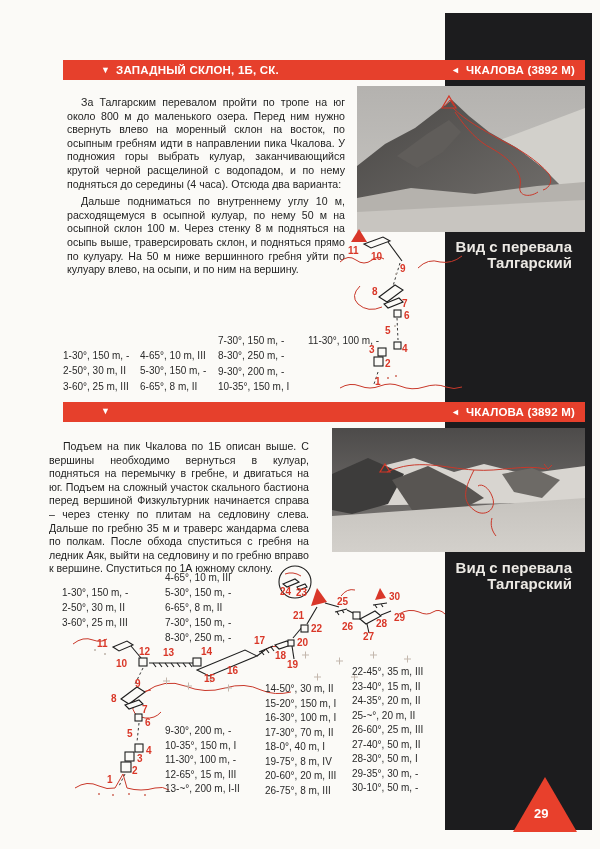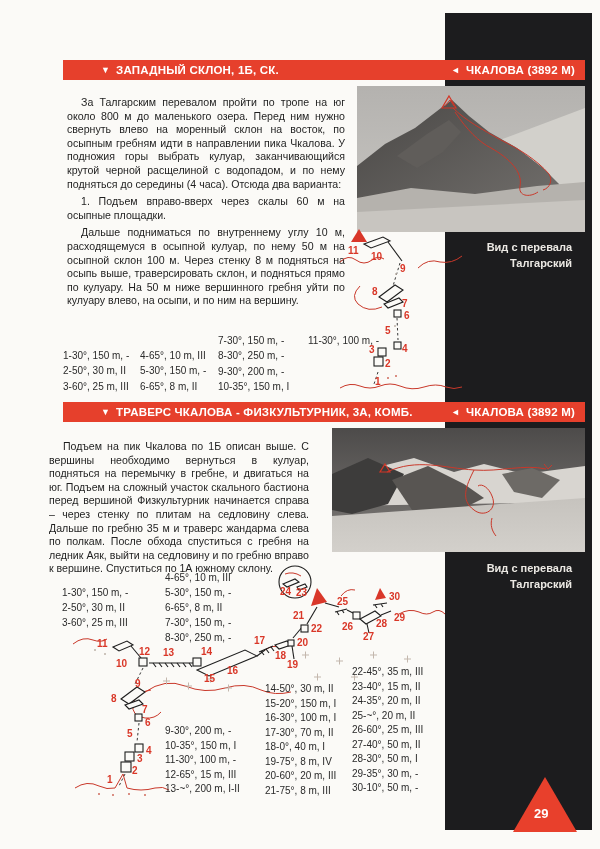--- a/index.html
+++ b/index.html
@@ -13,21 +13,21 @@
   .bar .left{padding-left:38px;display:flex;gap:6px;align-items:baseline;white-space:nowrap;}
   .bar .right{display:flex;gap:6px;align-items:baseline;white-space:nowrap;}
   .tri{font-size:9px;position:relative;top:-1px;}
   .body-text{position:absolute;font-size:10.6px;line-height:13.6px;color:#1e1e1e;text-align:justify;}
   .body-text p{margin:4px;text-indent:14px;}
   .text1{left:63px;top:92px;width:286px;}
   .text2{left:45px;top:436px;width:268px;}
   .photo{position:absolute;overflow:hidden;}
   .photo1{left:357px;top:86px;width:228px;height:146px;}
   .photo2{left:332px;top:428px;width:253px;height:124px;}
-  .caption{position:absolute;color:#ece9e4;font-weight:bold;font-size:11px;line-height:16px;
+  .caption{position:absolute;color:#ece9e4;font-weight:bold;font-size:15px;line-height:16px;
            text-align:right;width:150px;}
   .cap1{left:422px;top:239px}.cap2{left:422px;top:560px}
   .pitch-col{position:absolute;font-size:10px;color:#2a2a2a;white-space:nowrap;}
   .lh154 div{height:15.4px}.lh150 div{height:15px}.lh145 div{height:14.5px}
   .p1c1{left:63px;top:350px}.p1c2{left:140px;top:350px}.p1c3{left:218px;top:335px}.p1c4{left:308px;top:335px}
   .p2a{left:62px;top:587px}.p2b{left:165px;top:572px}
   .p2c{left:165px;top:725px}.p2d{left:265px;top:683px}.p2e{left:352px;top:666px}
   .topo{position:absolute;pointer-events:none;}
   .topo1{left:338px;top:226px;width:127px;height:176px;}
   .topo2{left:55px;top:562px;width:410px;height:248px;}
@@ -87,21 +87,20 @@
       <path class="red" d="M88,20 l5,-6 l4,6"></path>
     </svg>
   </div>
   <div class="caption cap1">
     <div>Вид с перевала</div>
     <div>Талгарский</div>
   </div>
 
   <div class="body-text text1">
       <p>За Талгарским перевалом пройти по тропе на юг около 800 м до маленького озера. Перед ним нужно свернуть влево на моренный склон на восток, по осыпным гребням идти в направлении пика Чкалова. У подножия горы выбрать кулуар, заканчивающийся крутой черной расщелиной с водопадом, и по нему подняться до середины (4 часа). Отсюда два варианта:</p>
-      <p>1. Подъем вправо-вверх через скалы 60 м на осыпные площадки.</p>
       <p>Дальше подниматься по внутреннему углу 10 м, расходящемуся в осыпной кулуар, по нему 50 м на осыпной склон 100 м. Через стенку 8 м подняться на осыпь выше, траверсировать склон, и подняться прямо по кулуару. На 50 м ниже вершинного гребня уйти по кулуару влево, на осыпи, и по ним на вершину.</p>
     </div>
 
   <div class="pitch-col lh154 p1c1">
       <div>1-30°, 150 m, -</div>
       <div>2-50°, 30 m, II</div>
       <div>3-60°, 25 m, III</div>
     </div>
   <div class="pitch-col lh154 p1c2">
       <div>4-65°, 10 m, III</div>
@@ -148,21 +147,20 @@
     <text class="lbl" x="47" y="108">5</text>
     <text class="lbl" x="64" y="126">4</text>
     <text class="lbl" x="31" y="127">3</text>
     <text class="lbl" x="47" y="141">2</text>
     <text class="lbl" x="37" y="159">1</text>
   </svg>
 
   <div class="bar bar2">
     <span class="left">
       <span class="tri">▼</span>
-      <span>ТРАВЕРС ЧКАЛОВА - ФИЗКУЛЬТУРНИК, 3А, КОМБ.</span>
     </span>
     <span class="right">
       <span class="tri">◄</span>
       <span>ЧКАЛОВА (3892 М)</span>
     </span>
   </div>
 
   <div class="photo photo2">
     <svg width="253" height="124" viewBox="0 0 253 124">
       <defs>
@@ -319,21 +317,21 @@
       <div>13-~°, 200 m, I-II</div>
     </div>
   <div class="pitch-col lh145 p2d">
       <div>14-50°, 30 m, II</div>
       <div>15-20°, 150 m, I</div>
       <div>16-30°, 100 m, I</div>
       <div>17-30°, 70 m, II</div>
       <div>18-0°, 40 m, I</div>
       <div>19-75°, 8 m, IV</div>
       <div>20-60°, 20 m, III</div>
-      <div>21-75°, 8 m, III</div>
+      <div>26-75°, 8 m, III</div>
     </div>
   <div class="pitch-col lh145 p2e">
       <div>22-45°, 35 m, III</div>
       <div>23-40°, 15 m, II</div>
       <div>24-35°, 20 m, II</div>
       <div>25-~°, 20 m, II</div>
       <div>26-60°, 25 m, III</div>
       <div>27-40°, 50 m, II</div>
       <div>28-30°, 50 m, I</div>
       <div>29-35°, 30 m, -</div>

